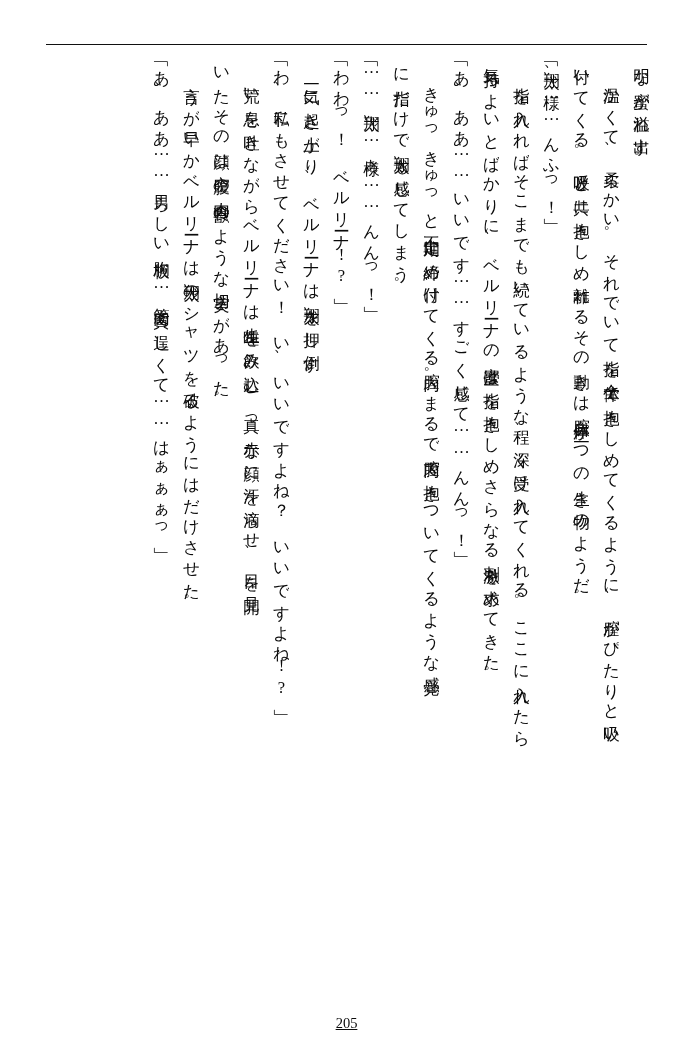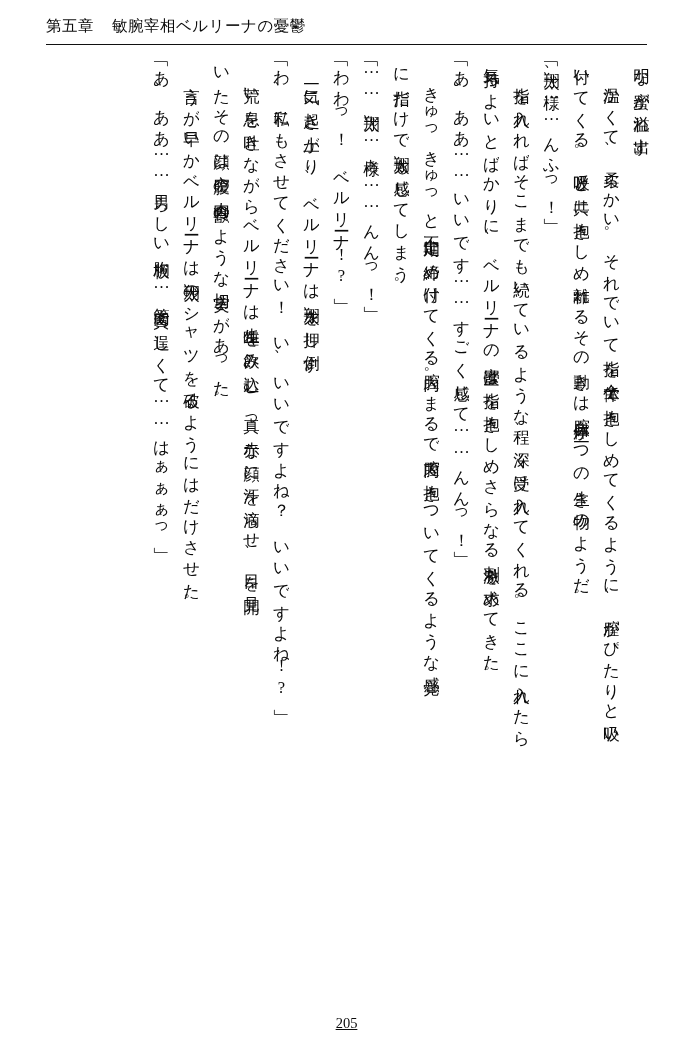--- a/index.html
+++ b/index.html
@@ -82,23 +82,20 @@
     font-size: 14.5px;
     font-family: "Liberation Serif", "DejaVu Serif", serif;
     text-decoration: underline;
   }
 </style>
 </head>
 <body>
 
 <div class="page">
 
-  <div class="header">
-    <span class="chap-num">第五章</span><span>敏腕宰相ベルリーナの憂鬱</span>
-  </div>
   <div class="header-rule"></div>
 
   <div class="body-area">
       <div class="vline">明な蜜が溢れ出す。</div>
       <div class="vline">　温かくて、柔らかい。それでいて指を全体で抱きしめてくるように、膣がぴたりと吸い</div>
       <div class="vline">付いてくる。呼吸と共に抱きしめ離れるその動きは膣自体が一つの生き物のようだ。</div>
       <div class="vline">「翔太、様……んふっ！」</div>
       <div class="vline">　指を入れればそこまでも続いているような程、深く受け入れてくれる。ここに入れたら</div>
       <div class="vline">気持ちよいとばかりに、ベルリーナの蜜壺は指を抱きしめさらなる刺激を求めてきた。</div>
       <div class="vline">「あ、ああ……いいです……すごく感じて……んんっ！」</div>

